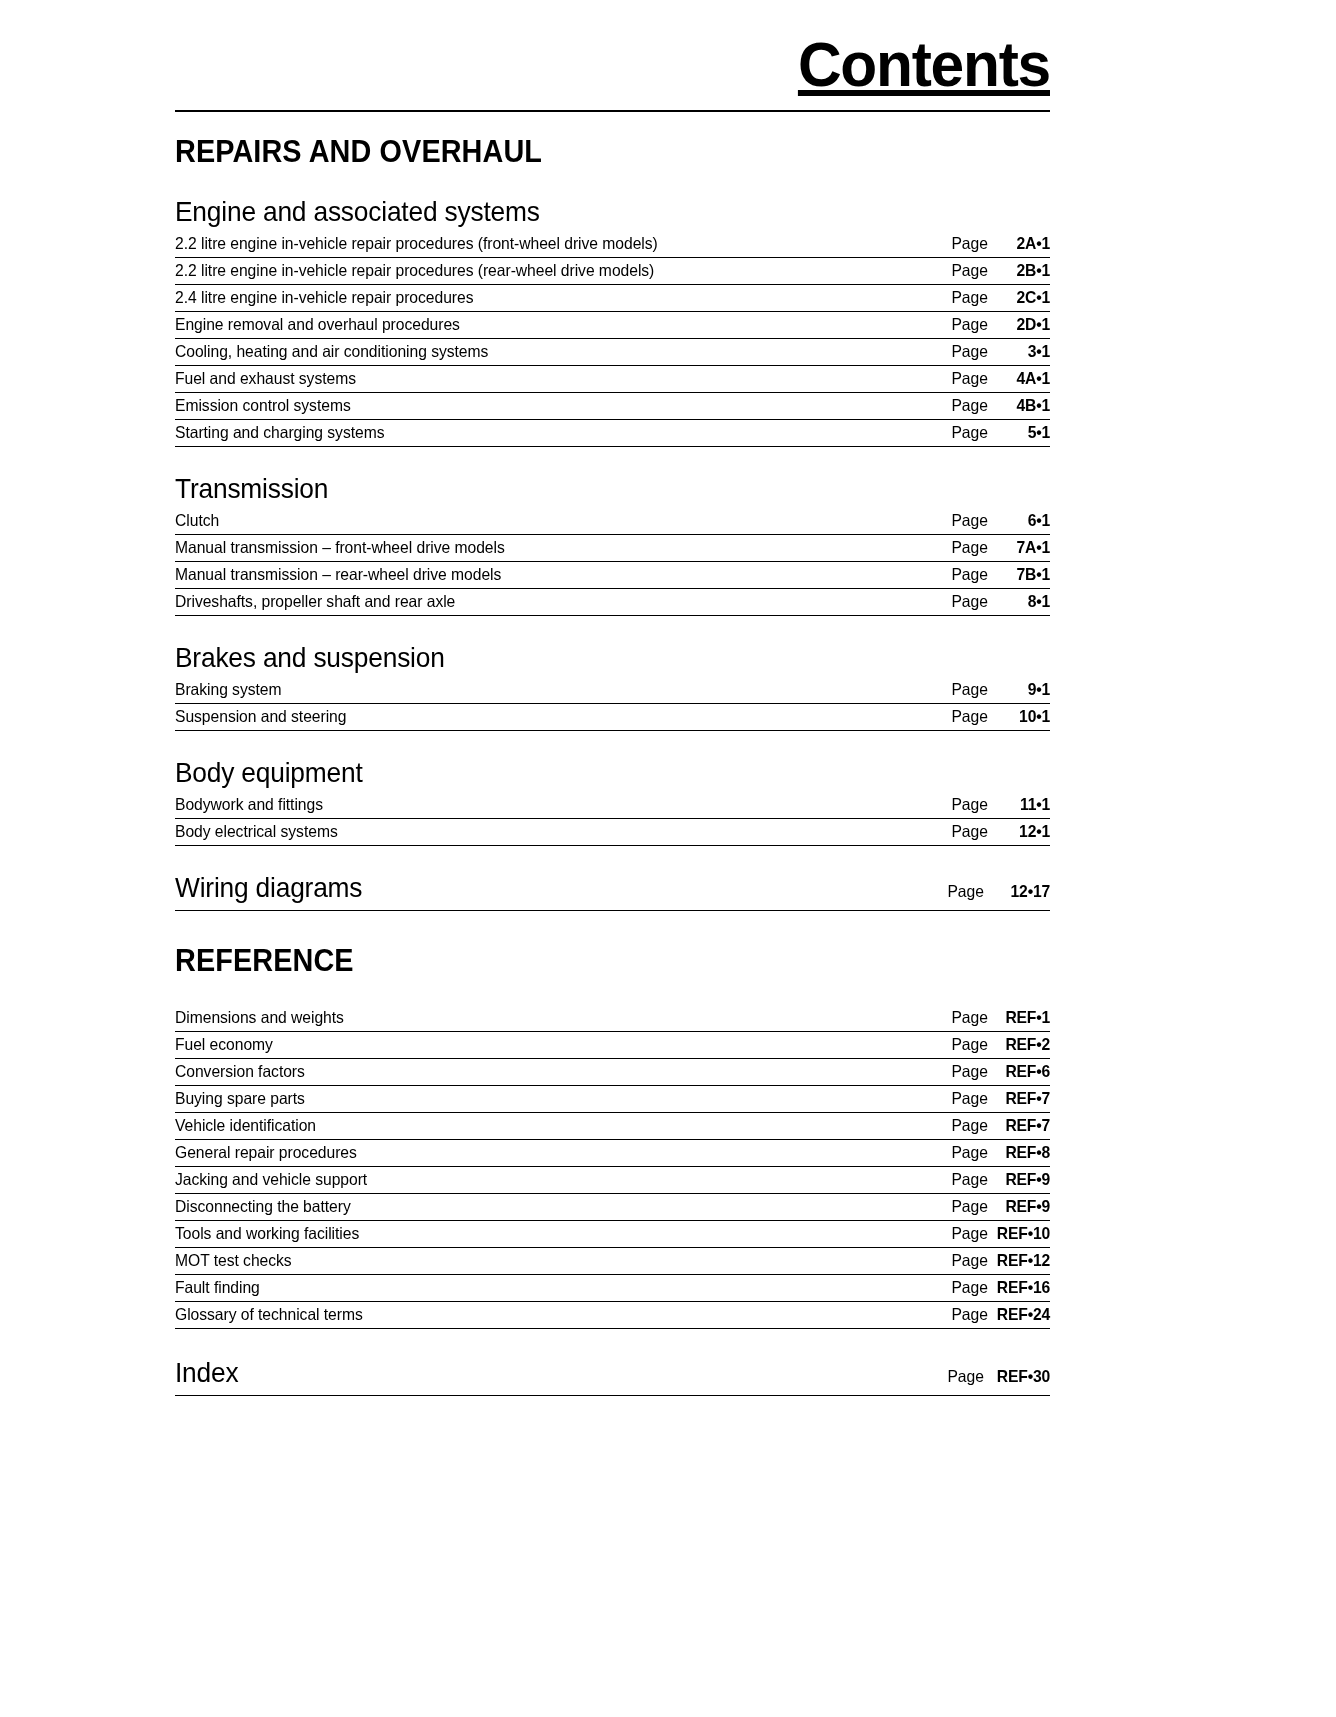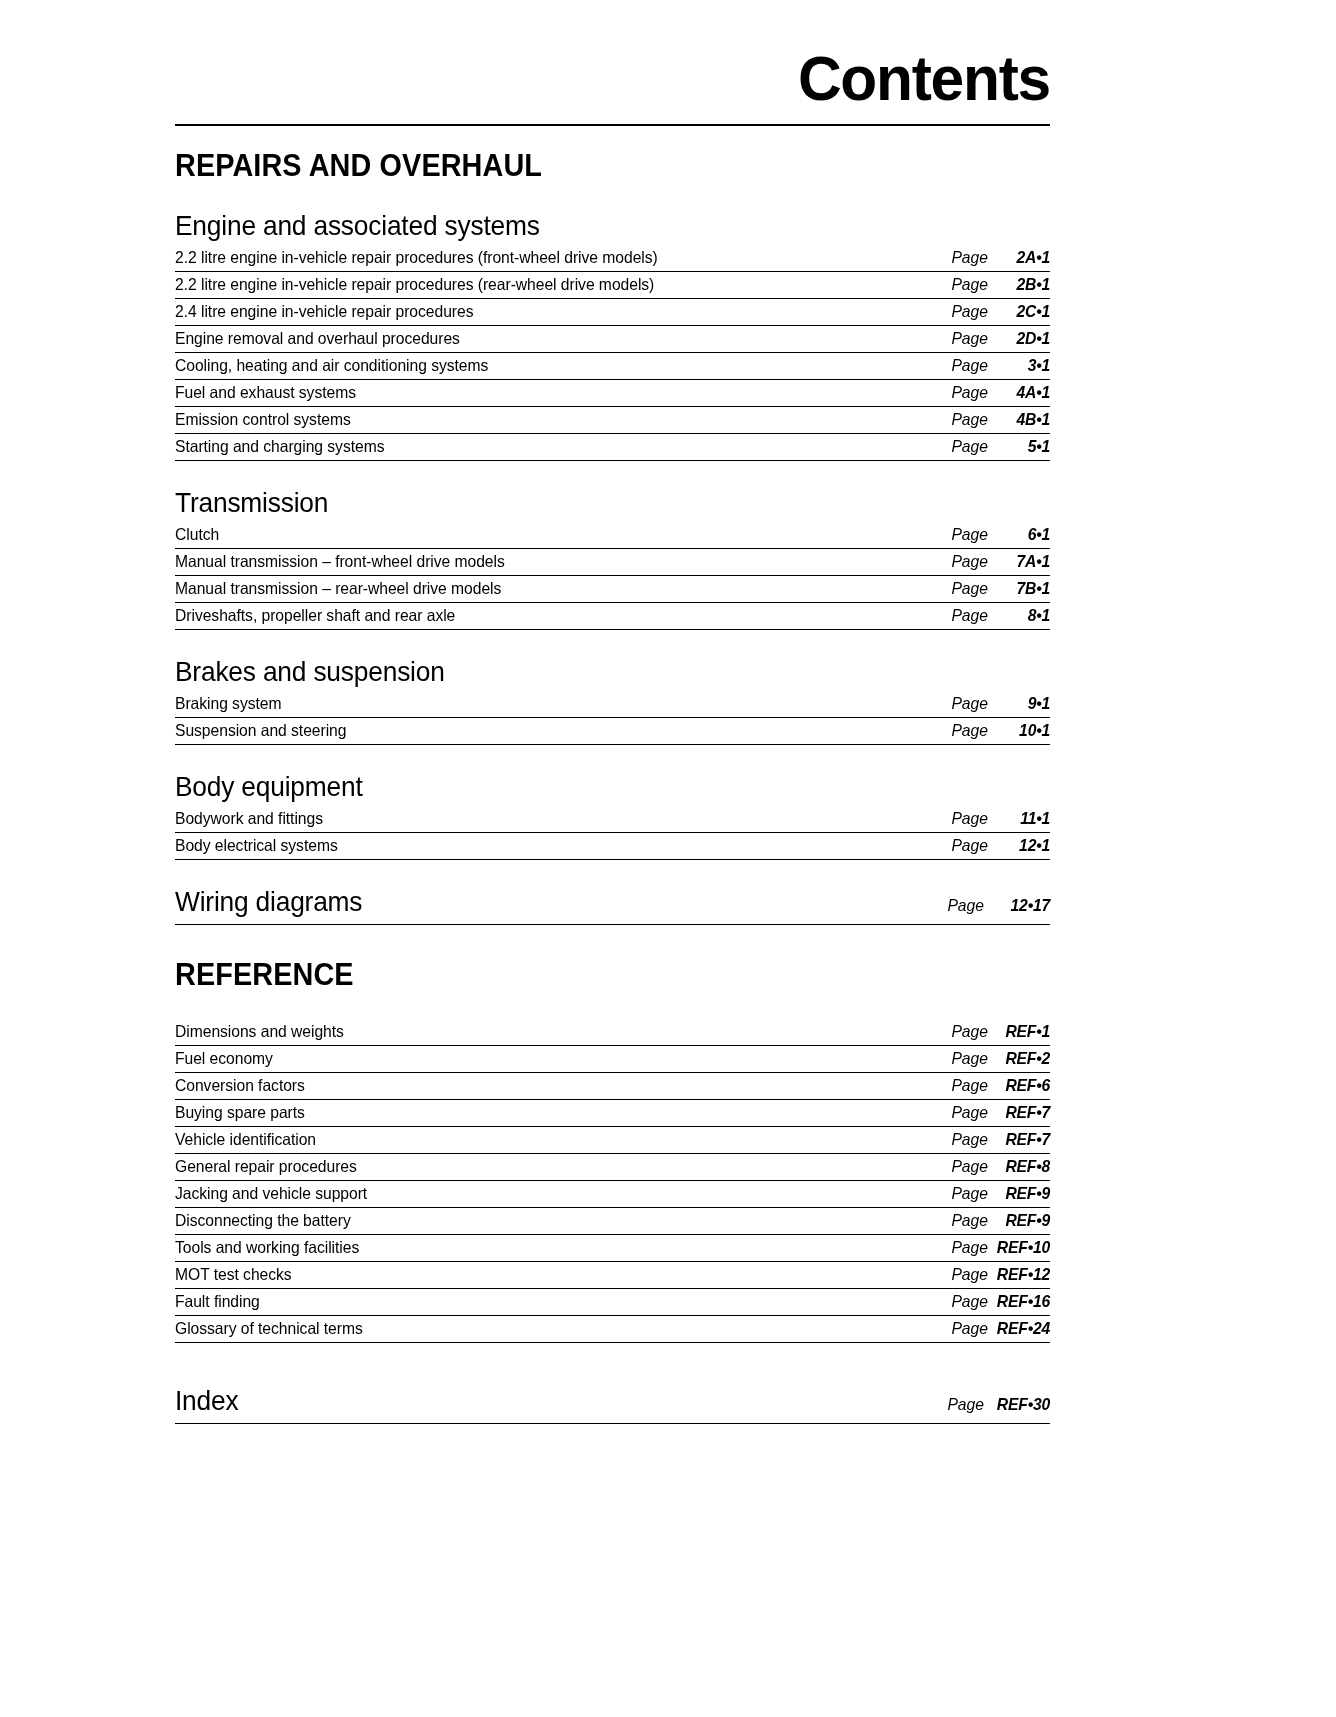--- a/index.html
+++ b/index.html
@@ -10,21 +10,21 @@
     color:#000000;
     position:relative;
     overflow:hidden;
   }
   .page {
     position:absolute;
     left:175px; top:0; width:875px;
   }
 
   
-  .title-block { padding-top:48px; }
+  .title-block { padding-top:34px;text-decoration:underline; }
   .doc-title {
     text-align:right;
     font-size:63px;
     font-weight:bold;
     letter-spacing:-1.3px;
     line-height:0.98;
     transform:scaleX(0.96);
     transform-origin:right center;
   }
   .rule-thick {
@@ -69,21 +69,20 @@
     letter-spacing:-0.05px;
     transform:scaleX(0.95);
     transform-origin:left center;
     white-space:nowrap;
   }
   .entry-page {
     display:flex;
     align-items:flex-end;
     white-space:nowrap;
     flex:0 0 auto;
-    font-style:italic;
   }
   .pg-word {
     font-size:16.5px;
     font-weight:normal;
     text-align:right;
     width:56px;
     transform:scaleX(0.95);
     transform-origin:right center;
   }
   .pg-code {
@@ -464,21 +463,21 @@
           <span class="entry-page">
             <span class="pg-word">Page</span>
             <span class="pg-code">REF•24</span>
           </span>
         </div>
         <div class="rule-entry"></div>
       </div>
     </div>
 
     <div>
-      <div class="big-entry" style="margin-top:42px;">
+      <div class="big-entry" style="margin-top:28px;">
         <span class="entry-label">Index</span>
         <span class="entry-page">
           <span class="pg-word">Page</span>
           <span class="pg-code">REF•30</span>
         </span>
       </div>
       <div class="rule-entry"></div>
     </div>
   </div>
 

